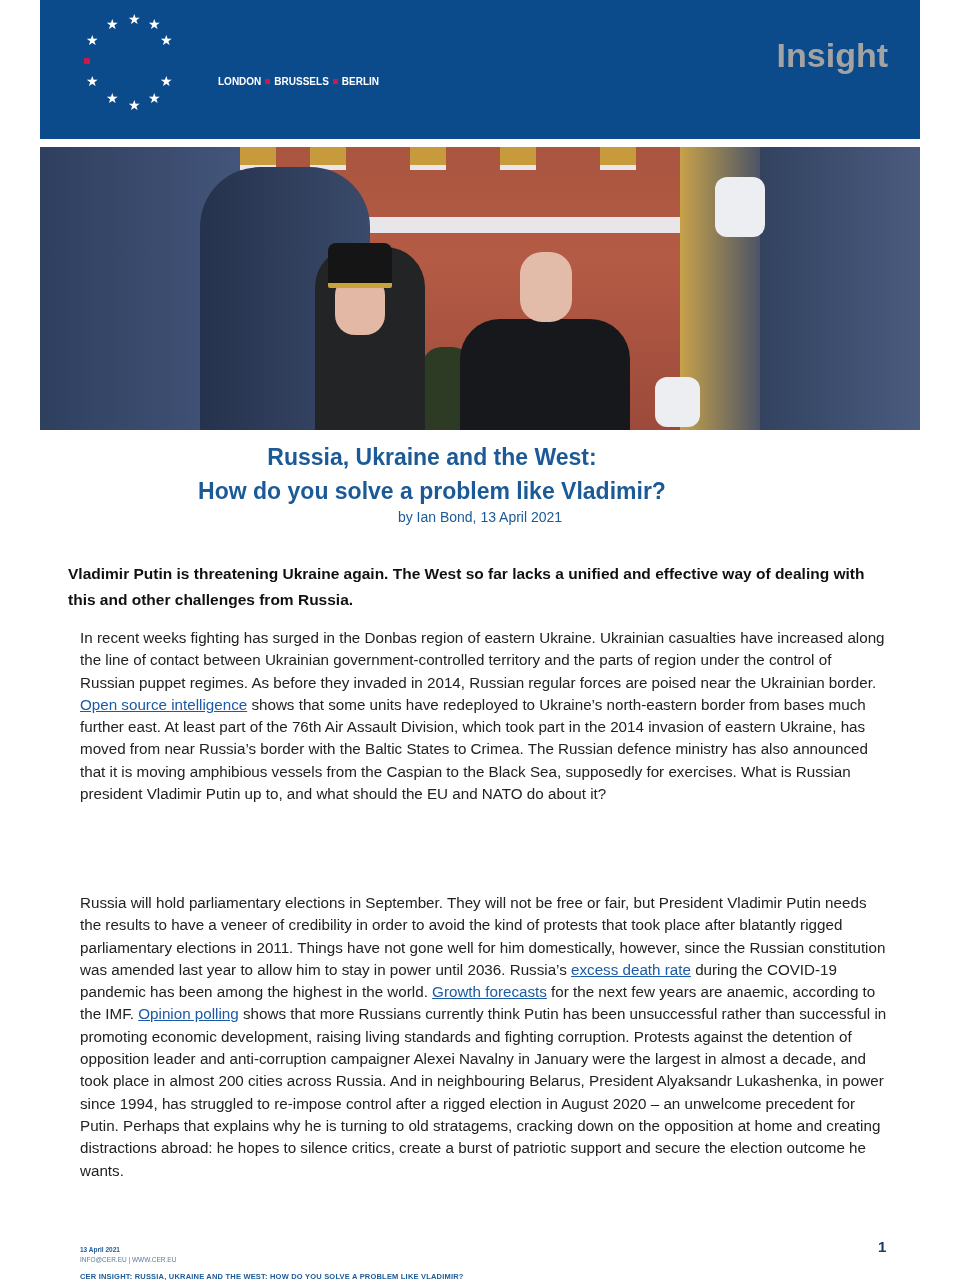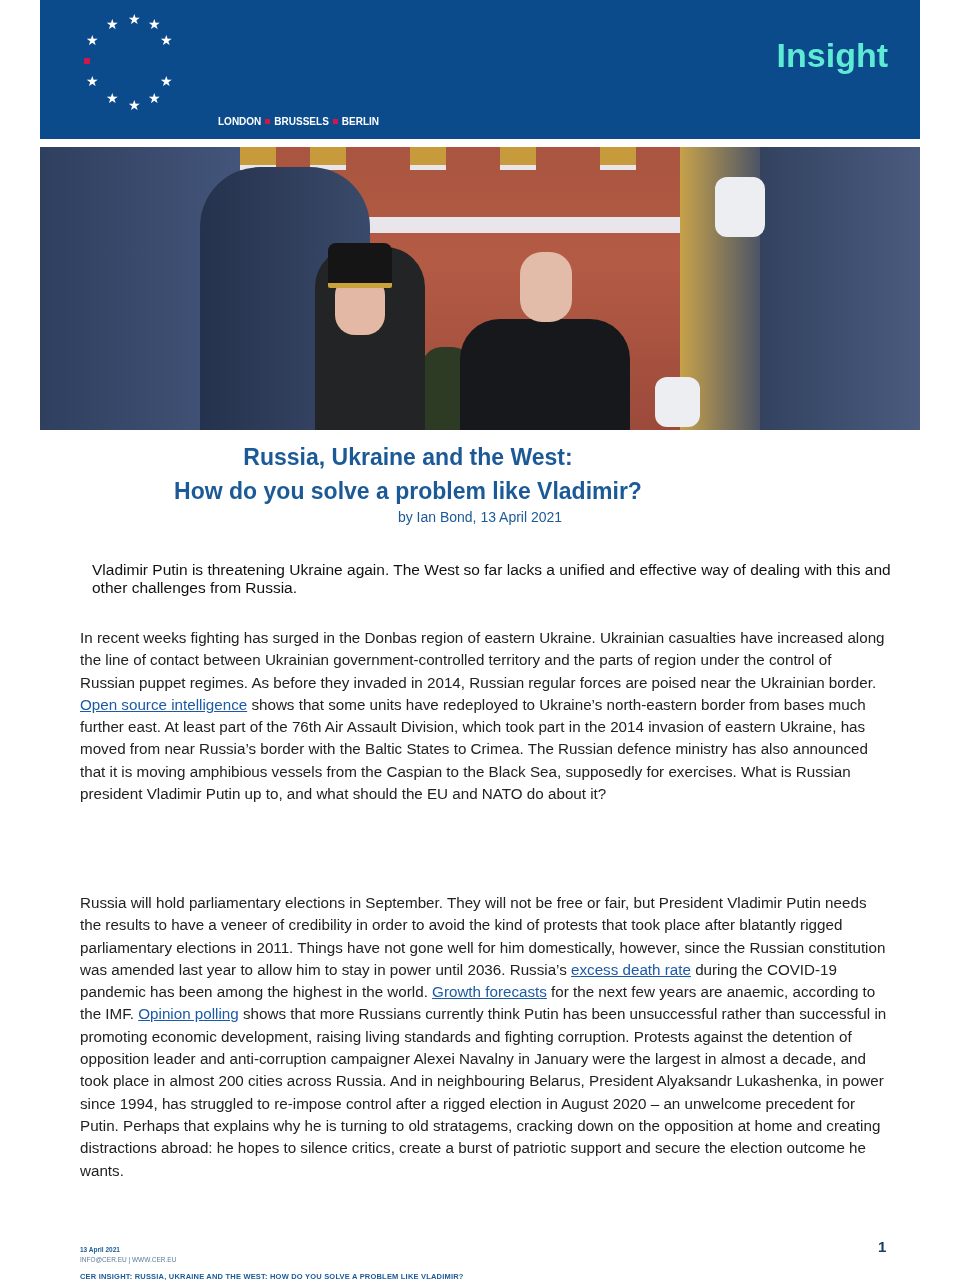--- a/index.html
+++ b/index.html
@@ -2,46 +2,46 @@
 <html><head>
 <meta charset="utf-8">
 <style>
   html, body { margin: 0; padding: 0; background: #ffffff; }
   body { width: 960px; height: 1280px; position: relative; overflow: hidden; font-family: "Liberation Sans", "DejaVu Sans", sans-serif; color: #1a1a1a; }
   .banner { position: absolute; left: 40px; top: 0; width: 880px; height: 139px; background: #0b4a8b; }
   .stars { position: absolute; left: 40px; top: 8px; width: 110px; height: 110px; }
   .star { position: absolute; color: #ffffff; font-size: 14px; line-height: 14px; }
   .org-name { position: absolute; left: 62px; top: 52px; color: #ffffff; font-weight: bold; font-size: 16px; letter-spacing: 0.2px; white-space: nowrap; }
   .org-dot { position: absolute; left: 44px; top: 58px; width: 6px; height: 6px; background: #d3164a; border-radius: 1px; }
-  .cities { position: absolute; left: 178px; top: 76px; color: #ffffff; font-weight: bold; font-size: 10px; white-space: nowrap; margin-top: 40px; }
+  .cities { position: absolute; left: 178px; top: 76px; color: #ffffff; font-weight: bold; font-size: 10px; white-space: nowrap; }
   .cities .sep { display: inline-block; width: 5px; height: 5px; background: #d3164a; margin: 0 4px 1px 4px; vertical-align: middle; }
-  .insight { position: absolute; right: 32px; top: 36px; color: #5eead4; font-weight: bold; font-size: 34px; }
+  .insight { position: absolute; right: 32px; top: 36px; color: #a3a3a3; font-weight: bold; font-size: 34px; }
 
   .photo { position: absolute; left: 40px; top: 147px; width: 880px; height: 283px; overflow: hidden;
     background: linear-gradient(180deg, #a9553f 0%, #b45b45 40%, #9c4a3b 100%); }
   .photo .ledge { position: absolute; left: 220px; top: 70px; width: 440px; height: 16px; background: #e8e6ea; }
   .photo .win { position: absolute; top: 0; height: 18px; width: 36px; background: #c79b3c; border-bottom: 5px solid #e8e6ea; }
   .photo .coat-l1 { position: absolute; left: 0; top: 0; width: 200px; height: 283px; background: linear-gradient(90deg,#2f3f5e,#43557a); }
   .photo .coat-l2 { position: absolute; left: 160px; top: 20px; width: 170px; height: 263px; background: linear-gradient(90deg,#25324d,#3a4a6a); border-radius: 60px 60px 0 0; }
   .photo .man1 { position: absolute; left: 275px; top: 100px; width: 110px; height: 183px; background: #222426; border-radius: 40px 40px 0 0; }
   .photo .man1-head { position: absolute; left: 295px; top: 128px; width: 50px; height: 60px; background: #e3b8a4; border-radius: 20px; }
   .photo .man1-hat { position: absolute; left: 288px; top: 96px; width: 64px; height: 40px; background: #151515; border-radius: 8px 8px 2px 2px; border-bottom: 5px solid #c9a23c; }
   .photo .man2 { position: absolute; left: 420px; top: 172px; width: 170px; height: 111px; background: #17181b; border-radius: 40px 40px 0 0; }
   .photo .man2-head { position: absolute; left: 480px; top: 105px; width: 52px; height: 70px; background: #e2bba9; border-radius: 22px; }
   .photo .man3 { position: absolute; left: 382px; top: 200px; width: 50px; height: 83px; background: #2d3a24; border-radius: 20px 20px 0 0; }
   .photo .coat-r1 { position: absolute; left: 640px; top: 0; width: 90px; height: 283px; background: linear-gradient(90deg,#c7a24a,#3c4a6a); }
   .photo .coat-r2 { position: absolute; left: 720px; top: 0; width: 160px; height: 283px; background: linear-gradient(90deg,#32425f,#4a5b7f); }
   .photo .glove { position: absolute; background: #eceef2; border-radius: 12px; }
 
-  .title { position: absolute; left: 0; width: 816px; text-align: center; color: #1b5a97; font-weight: bold; font-size: 23px; }
+  .title { position: absolute; left: 0; width: 816px; text-align: center; color: #1b5a97; font-weight: bold; font-size: 23px; padding-left: 24px; }
   .t1 { top: 444px; }
   .t2 { top: 478px; }
   .byline { position: absolute; left: 0; width: 960px; text-align: center; top: 509px; color: #1b5a97; font-size: 14px; }
 
-  .lead { position: absolute; left: 92px; top: 561px; width: 800px; font-weight: normal; font-size: 15.5px; line-height: 18px; color: #111; }
+  .lead { position: absolute; left: 68px; top: 561px; width: 800px; font-weight: bold; font-size: 15.5px; line-height: 26px; color: #111; }
   .para { position: absolute; left: 80px; width: 810px; font-size: 15.2px; line-height: 22.3px; color: #222; }
   .p1 { top: 627px; }
   .p2 { top: 892px; }
   .para a { color: #1b5aa6; text-decoration: underline; }
 
   .footer-title { position: absolute; left: 80px; top: 1272px; font-size: 7.5px; font-weight: bold; color: #1b5a97; letter-spacing: 0.2px; white-space: nowrap; }
   .footer-date { position: absolute; left: 80px; top: 1246px; font-size: 6.5px; font-weight: bold; color: #1b5a97; }
   .footer-contact { position: absolute; left: 80px; top: 1256px; font-size: 6.5px; color: #5a7ba0; }
   .page-num { position: absolute; left: 878px; top: 1238px; font-size: 15px; font-weight: bold; color: #1b3c66; }
 </style>

